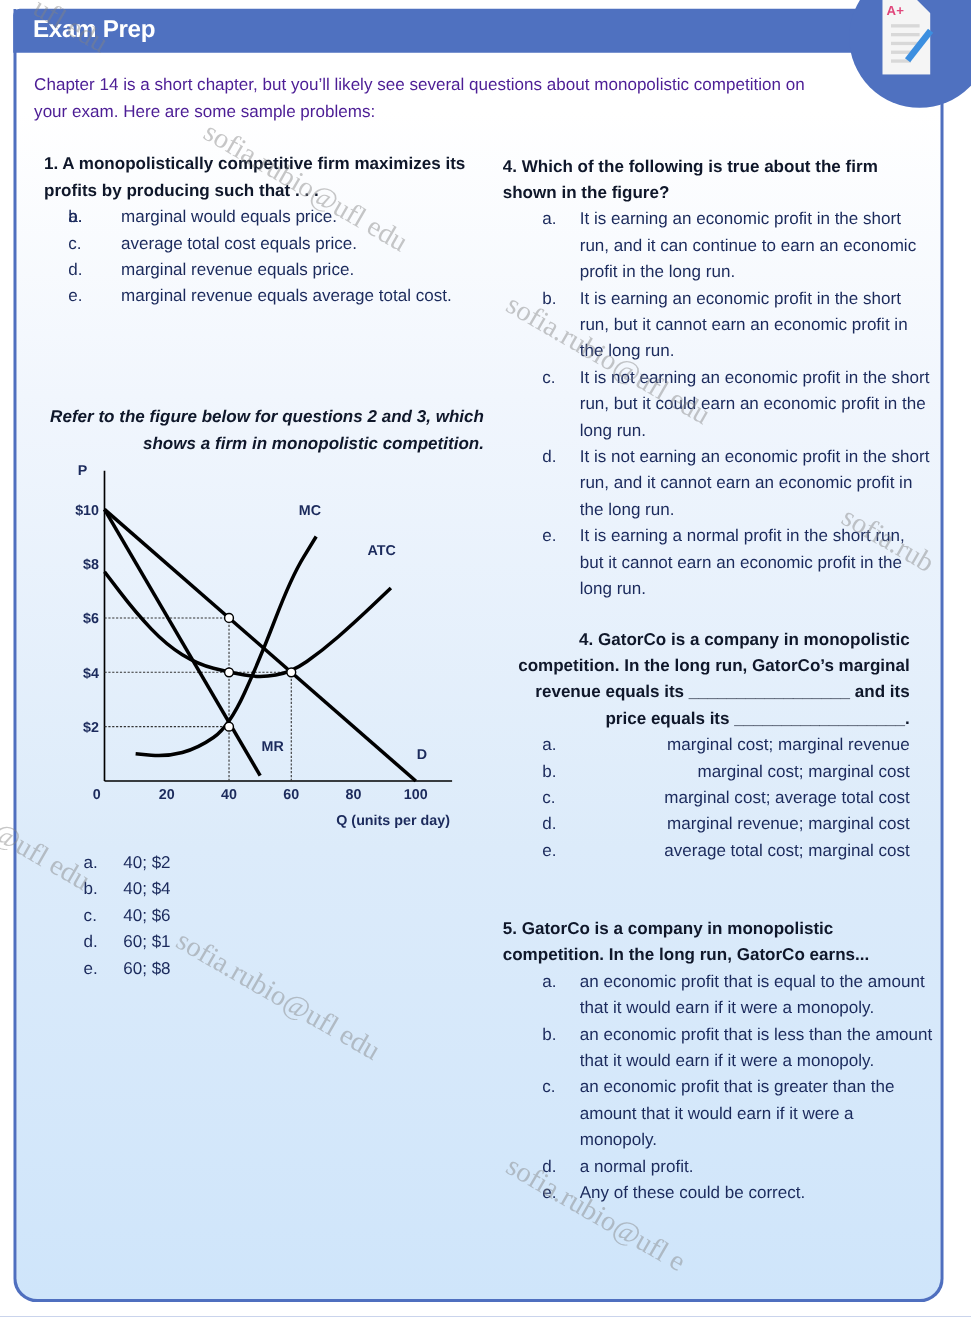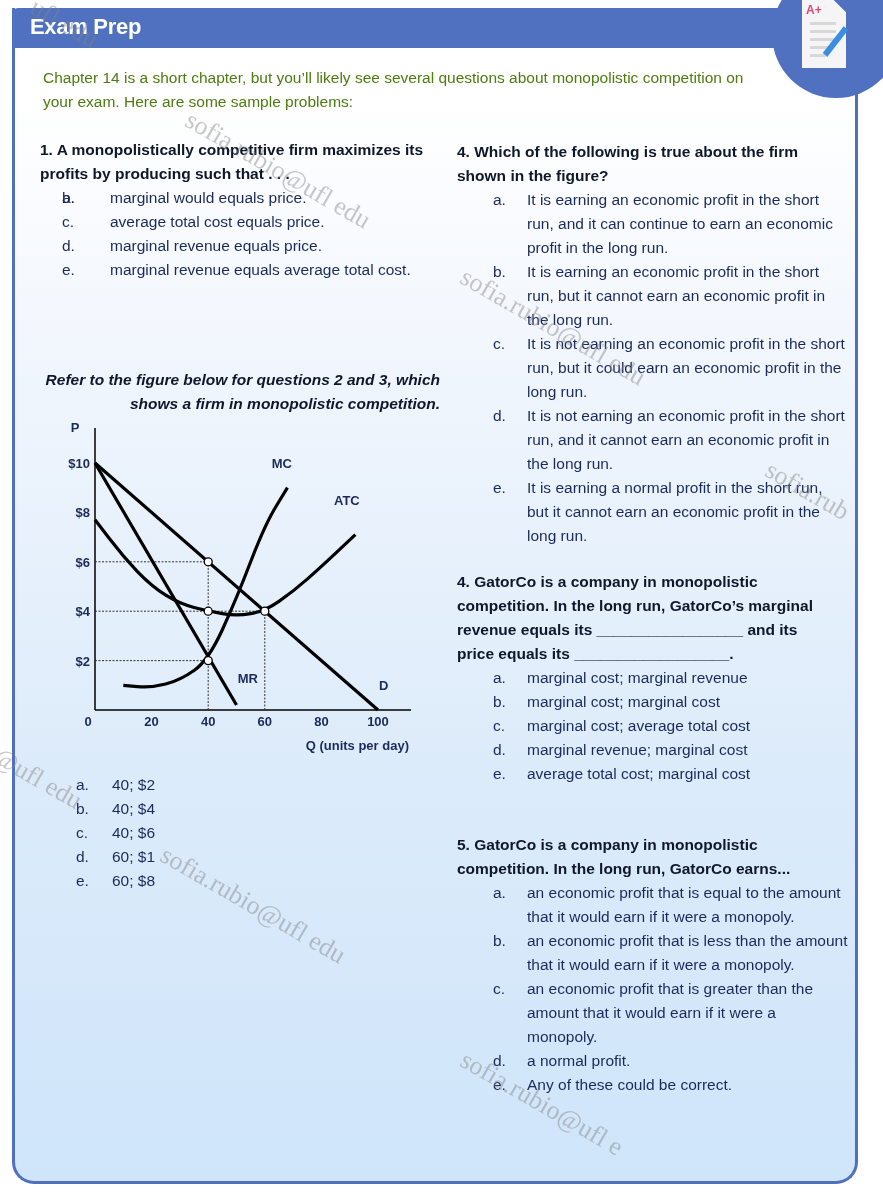--- a/index.html
+++ b/index.html
@@ -35,21 +35,21 @@
     clip-path: polygon(0 0, 72% 0, 100% 18%, 100% 100%, 0 100%);
   }
   .doc-aplus { position: absolute; left: 4px; top: 3px; color: #e0457a; font-size: 12px; font-weight: bold; }
   .doc-line { position: absolute; left: 8px; height: 3px; background: #d8d8d8; }
   .pencil {
     position: absolute; left: 843px; top: 28px; width: 6px; height: 34px;
     background: #3c8fe0; transform: rotate(38deg); transform-origin: top center;
   }
   .intro {
     position: absolute; left: 31px; top: 66px; width: 720px;
-    font-size: 15.5px; line-height: 24px; color: #4d7c0f; margin-left: 12px;
+    font-size: 15.5px; line-height: 24px; color: #4c1d95;
   }
   .q {
     position: absolute; font-size: 15.5px; line-height: 24px;
   }
   .q-stem { font-weight: bold; color: #0f172a; }
   .q-italic { font-weight: bold; font-style: italic; }
   .opts { margin: 0; padding: 0; list-style: none; }
   .opt { position: relative; padding-left: 70px; }
   .opt-letter { position: absolute; left: 22px; top: 0; }
   .chart {
@@ -148,21 +148,21 @@
   <div class="q-stem">4. Which of the following is true about the firm shown in the figure?</div>
   <ul class="opts">
     <li class="opt"><span class="opt-letter" style="left:36px">a.</span><span>It is earning an economic profit in the short run, and it can continue to earn an economic profit in the long run.</span></li>
     <li class="opt"><span class="opt-letter" style="left:36px">b.</span><span>It is earning an economic profit in the short run, but it cannot earn an economic profit in the long run.</span></li>
     <li class="opt"><span class="opt-letter" style="left:36px">c.</span><span>It is not earning an economic profit in the short run, but it could earn an economic profit in the long run.</span></li>
     <li class="opt"><span class="opt-letter" style="left:36px">d.</span><span>It is not earning an economic profit in the short run, and it cannot earn an economic profit in the long run.</span></li>
     <li class="opt"><span class="opt-letter" style="left:36px">e.</span><span>It is earning a normal profit in the short run, but it cannot earn an economic profit in the long run.</span></li>
   </ul>
 </div>
 
-<div class="q" style="left:457px; top:570px; width:370px;">
+<div class="q" style="left:457px; top:570px; width:370px;text-align:right;">
   <div class="q-stem">4. GatorCo is a company in monopolistic competition.  In the long run, GatorCo’s marginal revenue equals its _________________ and its price equals its __________________.</div>
   <ul class="opts">
     <li class="opt"><span class="opt-letter" style="left:36px">a.</span><span>marginal cost; marginal revenue</span></li>
     <li class="opt"><span class="opt-letter" style="left:36px">b.</span><span>marginal cost; marginal cost</span></li>
     <li class="opt"><span class="opt-letter" style="left:36px">c.</span><span>marginal cost; average total cost</span></li>
     <li class="opt"><span class="opt-letter" style="left:36px">d.</span><span>marginal revenue; marginal cost</span></li>
     <li class="opt"><span class="opt-letter" style="left:36px">e.</span><span>average total cost; marginal cost</span></li>
   </ul>
 </div>
 

